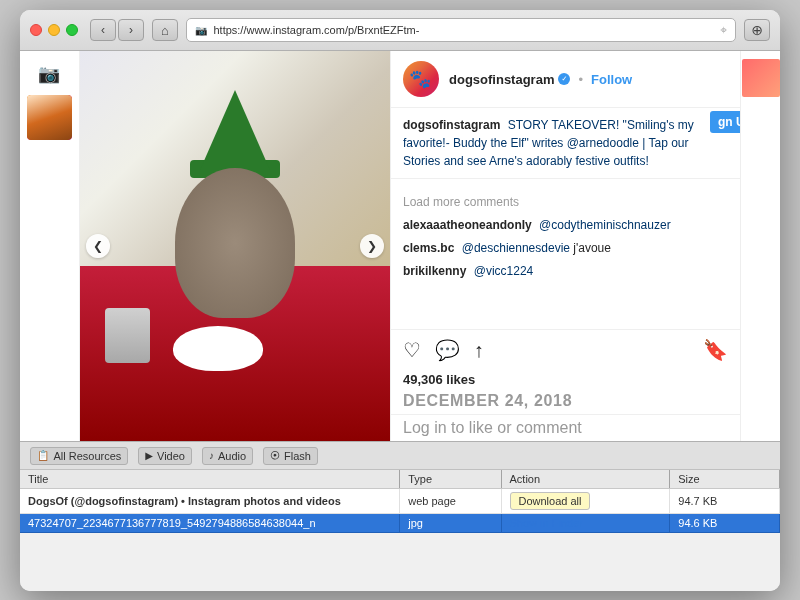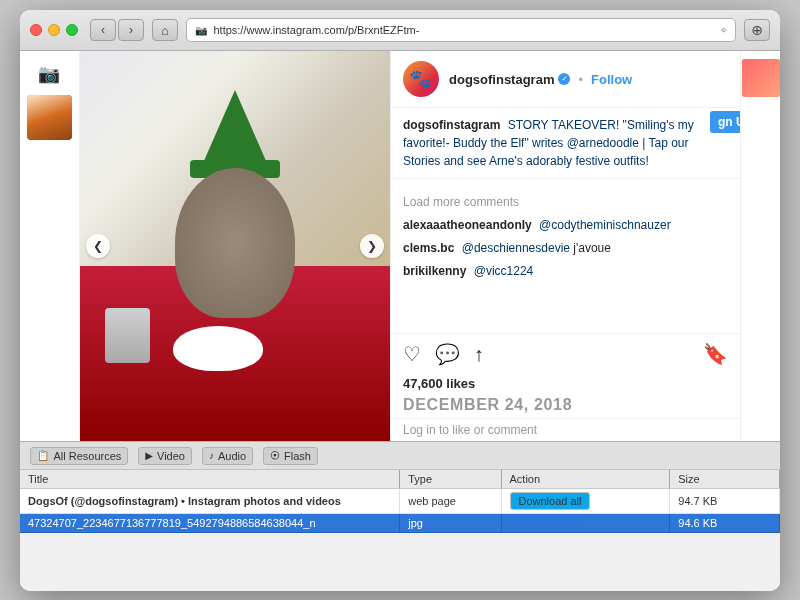--- a/index.html
+++ b/index.html
@@ -406,21 +406,21 @@
     .date-row {
       padding: 1px 12px 4px;
       font-size: 16px;
       color: #999;
       text-transform: uppercase;
       letter-spacing: 0.04em;
       font-weight: bold;
     }
     .login-row {
       padding: 4px 12px;
-      font-size: 12px;
+      font-size: 16px;
       color: #999;
       border-top: 1px solid #efefef;
     }
 
     
     .ig-right-partial {
       width: 40px;
       background: white;
       border-left: 1px solid #eee;
       position: relative;
@@ -493,21 +493,21 @@
     }
     .devtools-table tr.selected td {
       color: white;
       border-color: #2060b8;
     }
     .devtools-table tr:first-child td {
       background: white;
     }
 
     .download-all-btn {
-      background: #0ea5e9;
+      background: #fef9c3;
       border: 1px solid #c0c0c0;
       border-radius: 3px;
       padding: 2px 8px;
       font-size: 11px;
       cursor: pointer;
       color: #333;
     }
     .show-in-finder-link {
       color: #2e76d8;
       font-size: 11px;
@@ -611,21 +611,21 @@
         </div>
       </div>
 
       <div class="actions-row">
         <span class="action-icon">♡</span>
         <span class="action-icon">💬</span>
         <span class="action-icon">↑</span>
         <span class="bookmark-icon">🔖</span>
       </div>
 
-      <div class="likes-row">47,600 likes</div>
+      <div class="likes-row">49,306 likes</div>
       <div class="date-row">December 24, 2018</div>
       <div class="login-row">Log in to like or comment</div>
     </div>
 
     <div class="ig-right-partial">
       <div class="right-thumb"></div>
     </div>
   </div>
 
   <div class="devtools-panel">

